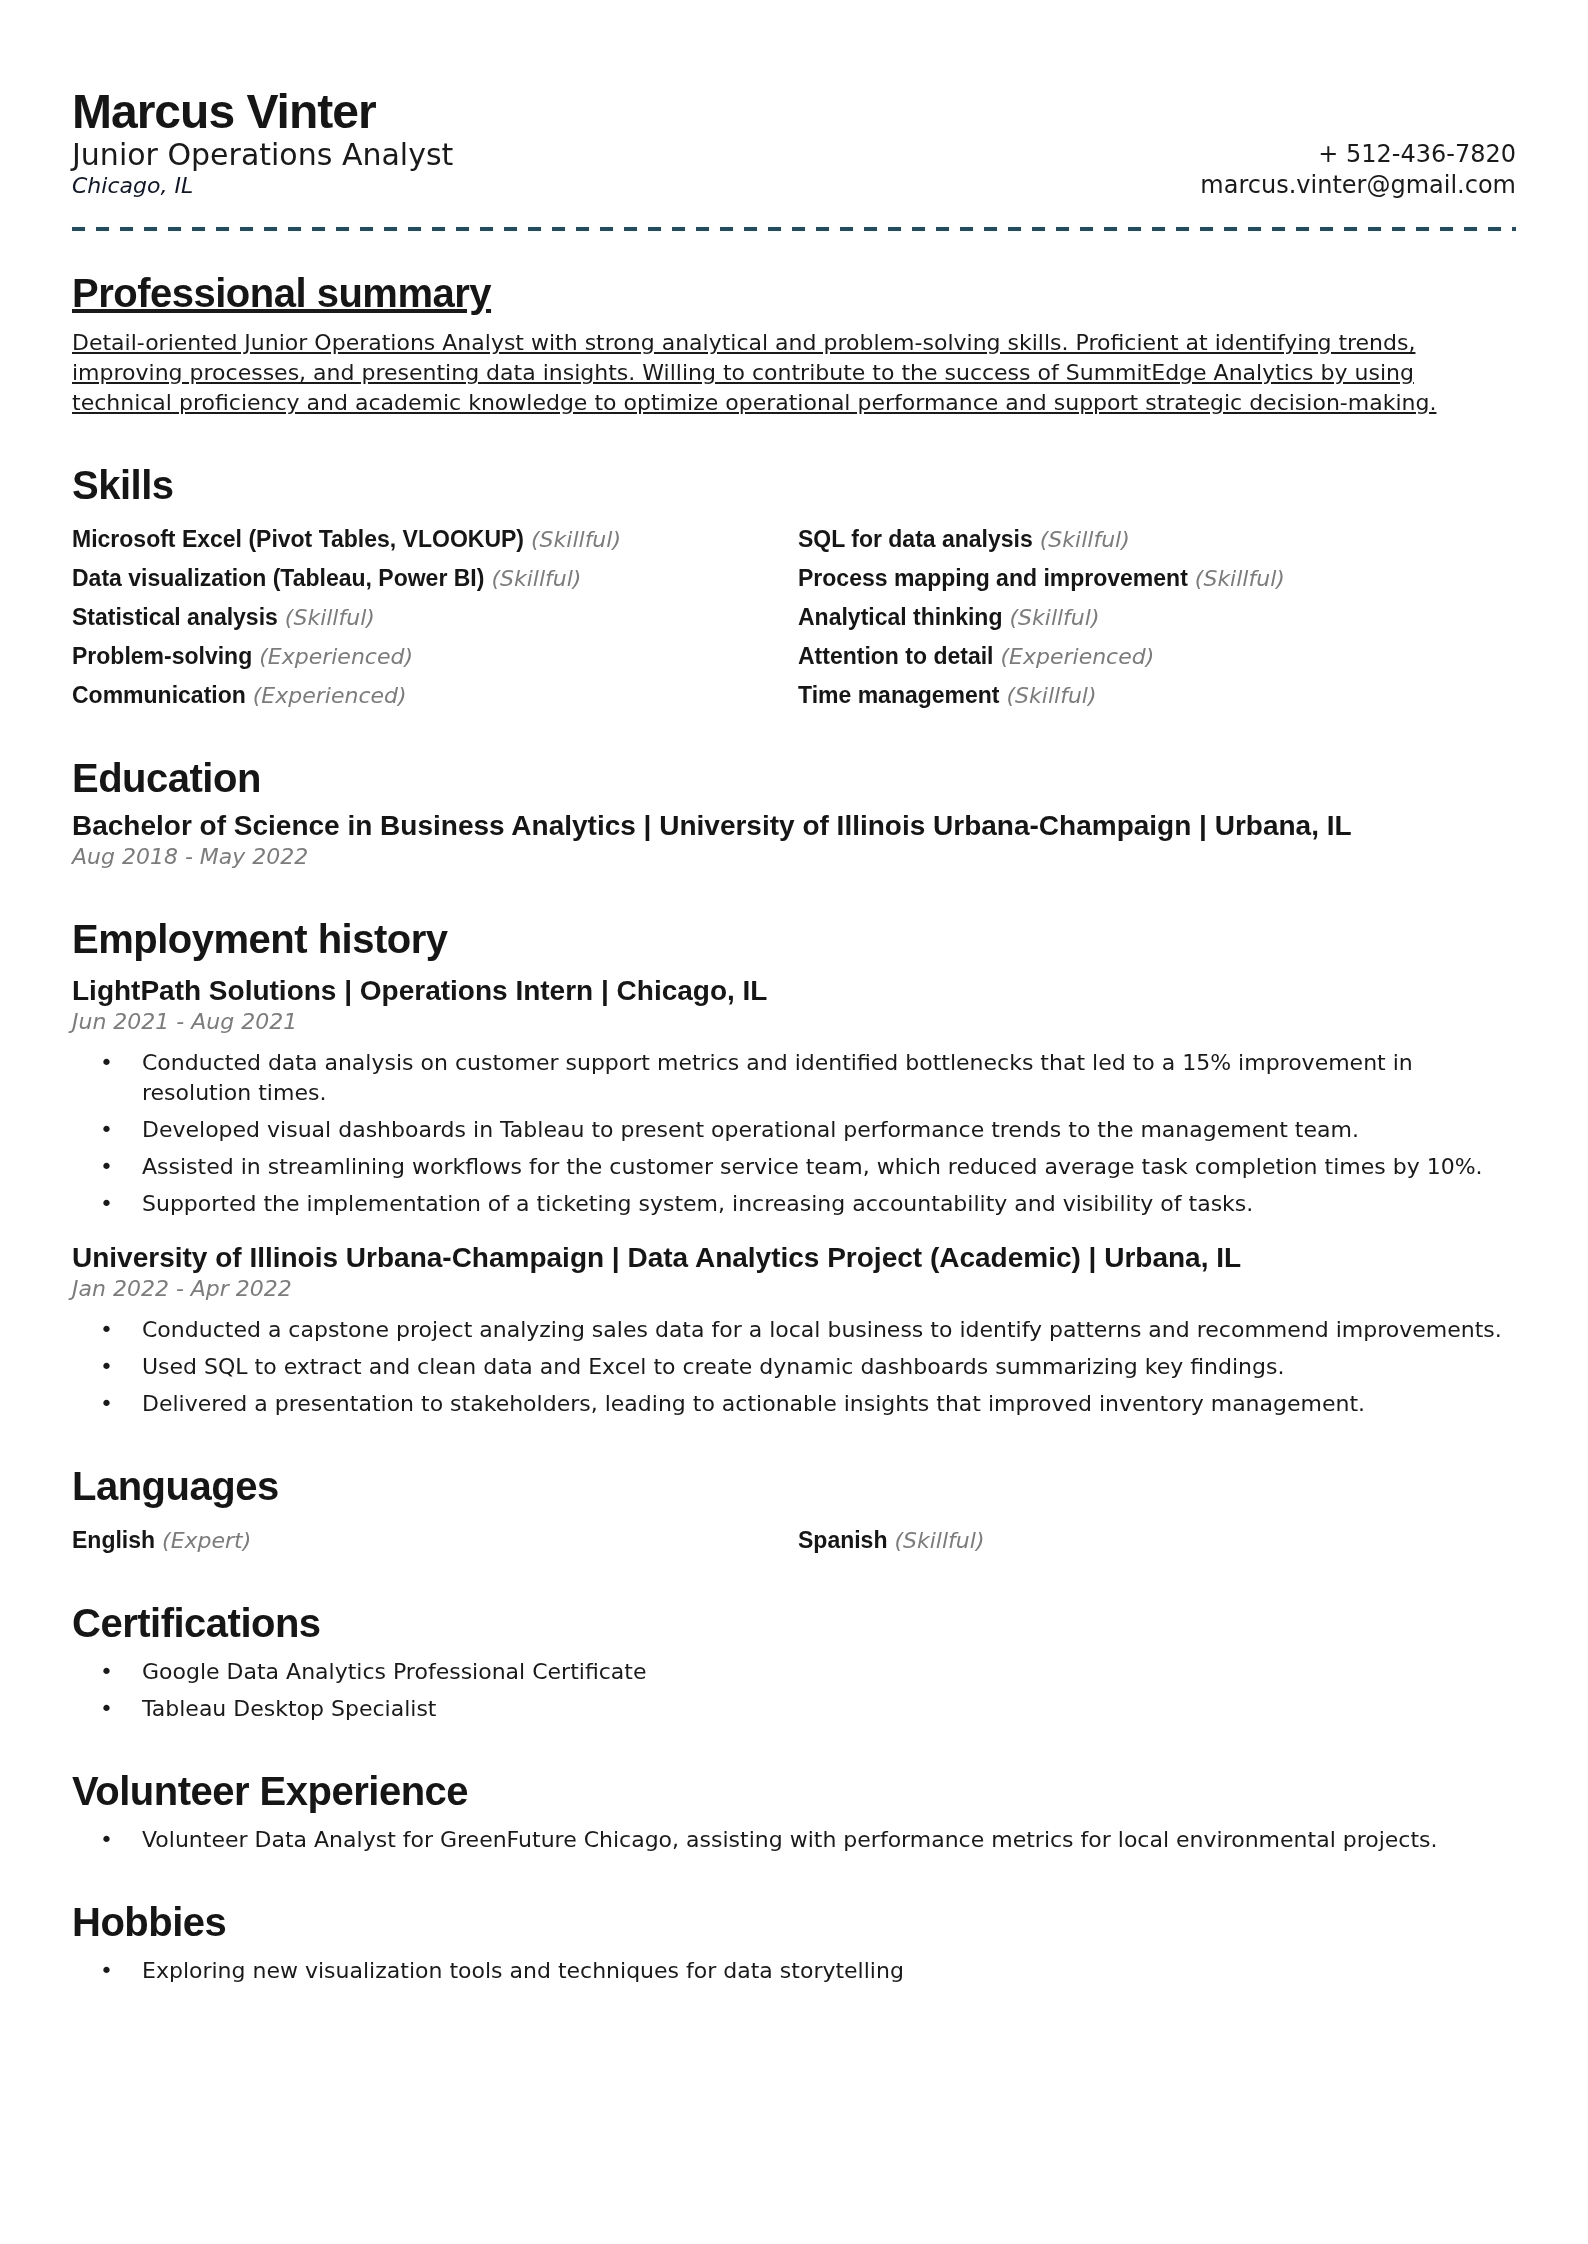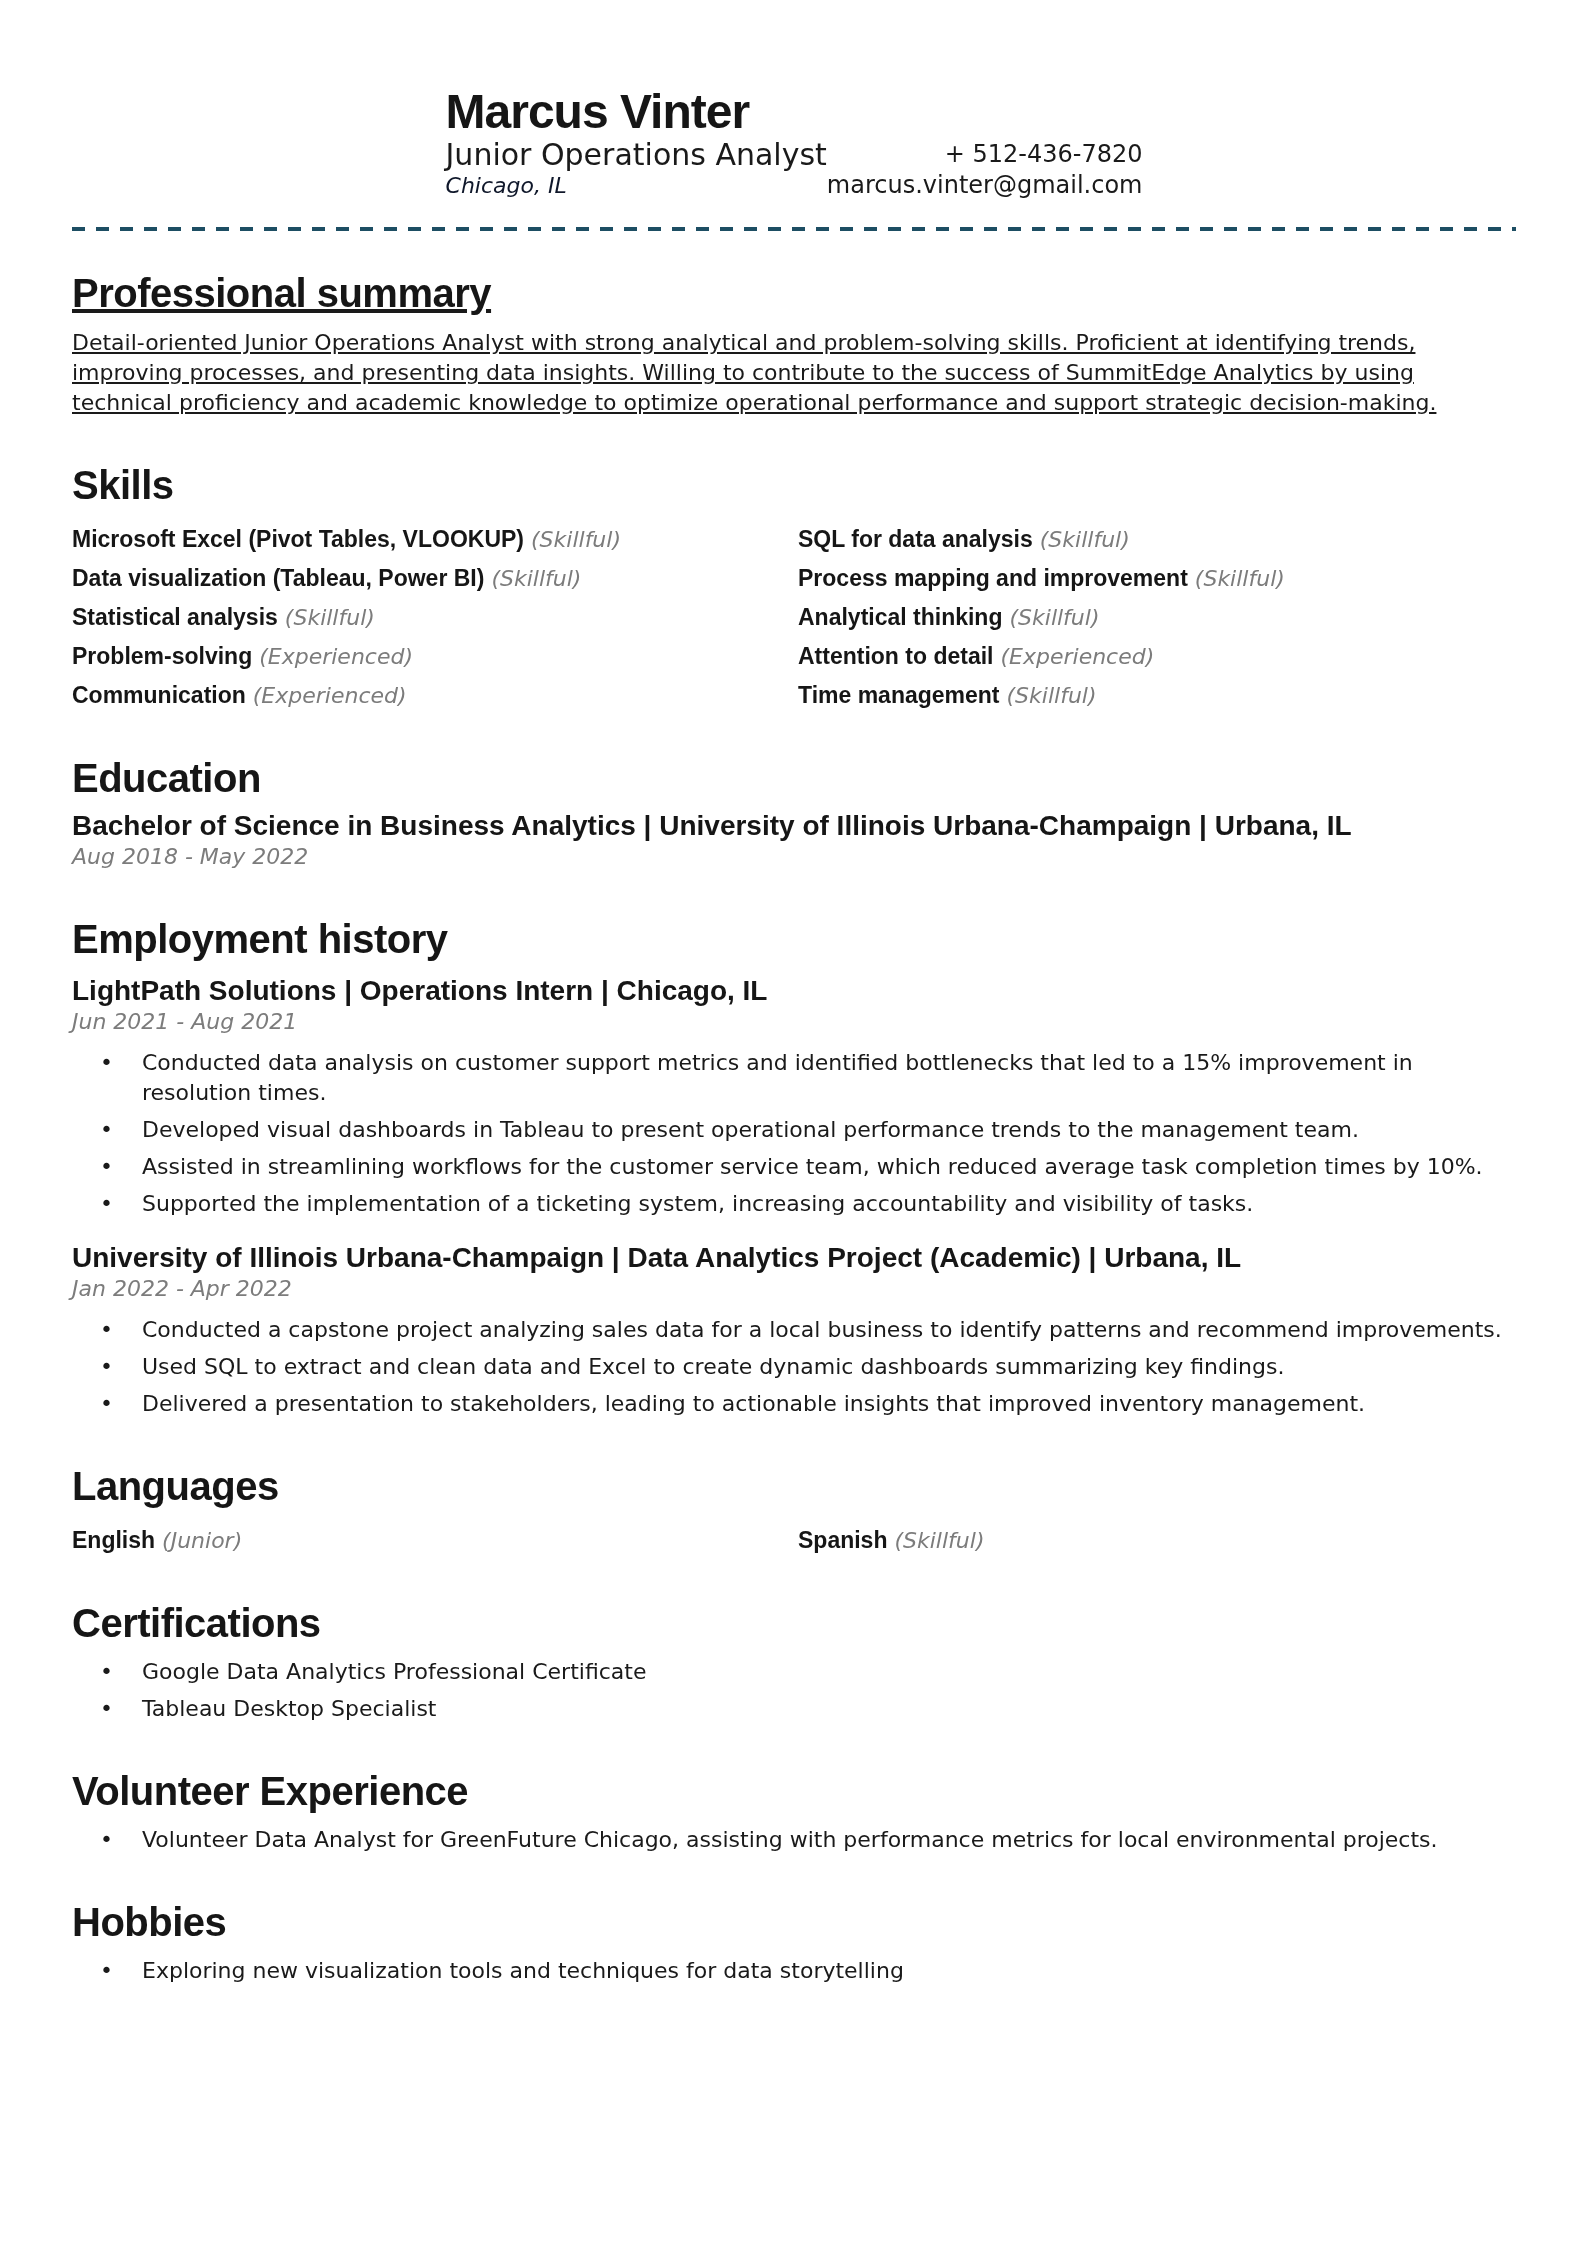--- a/index.html
+++ b/index.html
@@ -5,21 +5,21 @@
   * { box-sizing: border-box; }
   html, body { margin: 0; padding: 0; background: #ffffff; }
   body {
     width: 1588px; height: 2244px;
     font-family: "DejaVu Sans", sans-serif;
     color: #1a1a1a; font-size: 22px;
     overflow: hidden;
   }
   .page { padding: 84px 72px 0 72px; }
 
-  .header { display: flex; justify-content: center; align-items: flex-end; }
+  .header { display: flex; justify-content: space-between; align-items: flex-end; }
   h1 {
     font-family: "Liberation Sans", sans-serif;
     font-size: 48px; line-height: 1.15; letter-spacing: -1px;
     margin: 0; color: #161616; font-weight: bold;
   }
   .job-title { font-size: 30px; line-height: 31px; }
   .location  { font-size: 22px; line-height: 31px; font-style: italic; color: #0f172a; }
   .header-right { text-align: right; font-size: 24px; line-height: 31px; }
 
   .divider {
@@ -147,21 +147,21 @@
           <li>Used SQL to extract and clean data and Excel to create dynamic dashboards summarizing key findings.</li>
           <li>Delivered a presentation to stakeholders, leading to actionable insights that improved inventory management.</li>
         </ul>
     </div>
   </section>
 
   <section>
     <h2>Languages</h2>
     <div class="grid">
 
-        <div class="pair"><span class="name">English</span> <span class="level">(Junior)</span></div>
+        <div class="pair"><span class="name">English</span> <span class="level">(Expert)</span></div>
 
         <div class="pair"><span class="name">Spanish</span> <span class="level">(Skillful)</span></div>
       </div>
   </section>
 
   <section>
     <h2>Certifications</h2>
     <ul class="bullets">
 
     <li>Google Data Analytics Professional Certificate</li>

